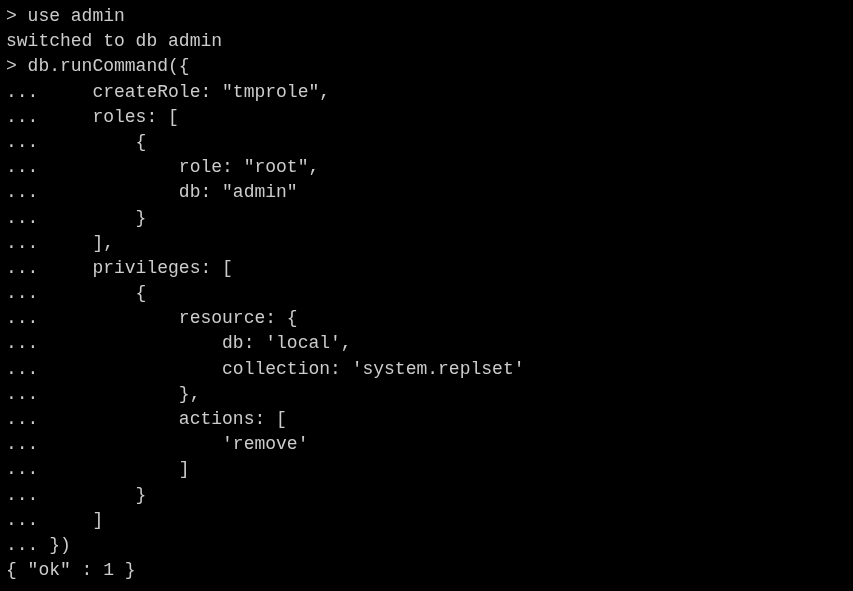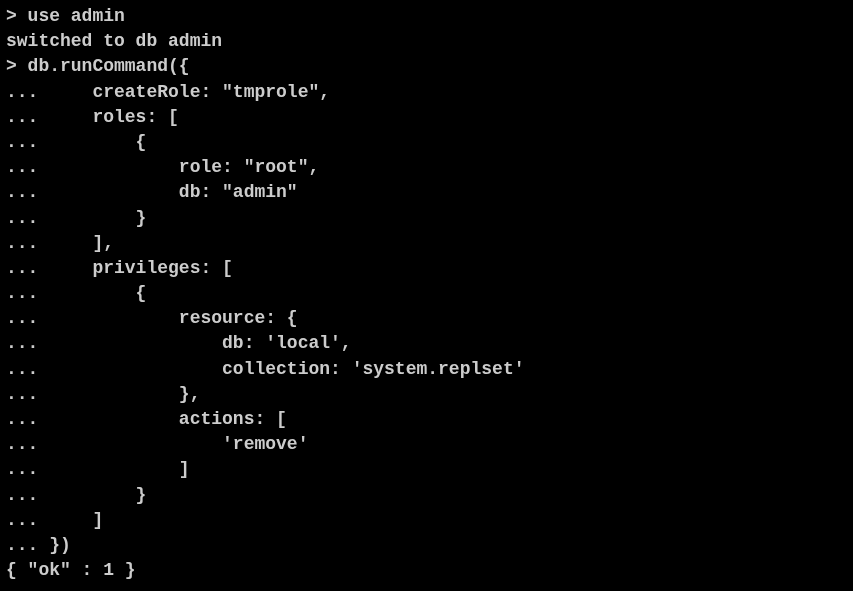--- a/index.html
+++ b/index.html
@@ -1,19 +1,18 @@
 <!DOCTYPE html>
 <html><head>
   <meta charset="utf-8">
   <style>
     * {
       margin: 0;
       padding: 0;
       box-sizing: border-box;
-      font-weight: bold;
     }
     body {
       background-color: #000000;
       color: #cccccc;
       font-family: "Consolas", "Courier New", monospace;
       font-size: 18px;
       line-height: 1.4;
       padding: 4px 6px;
       width: 853px;
       height: 591px;

